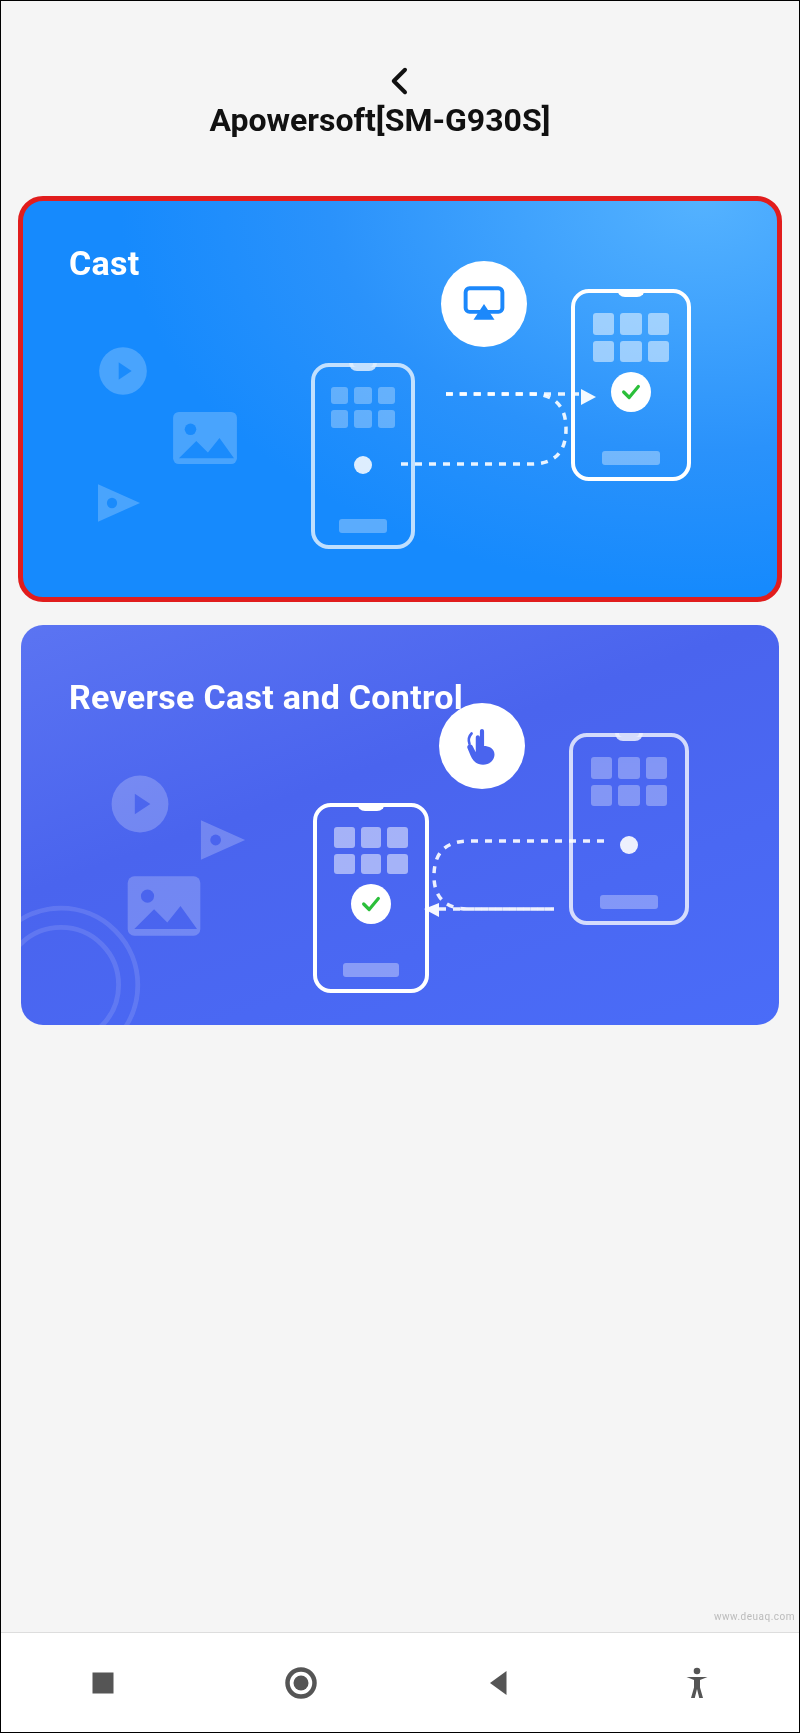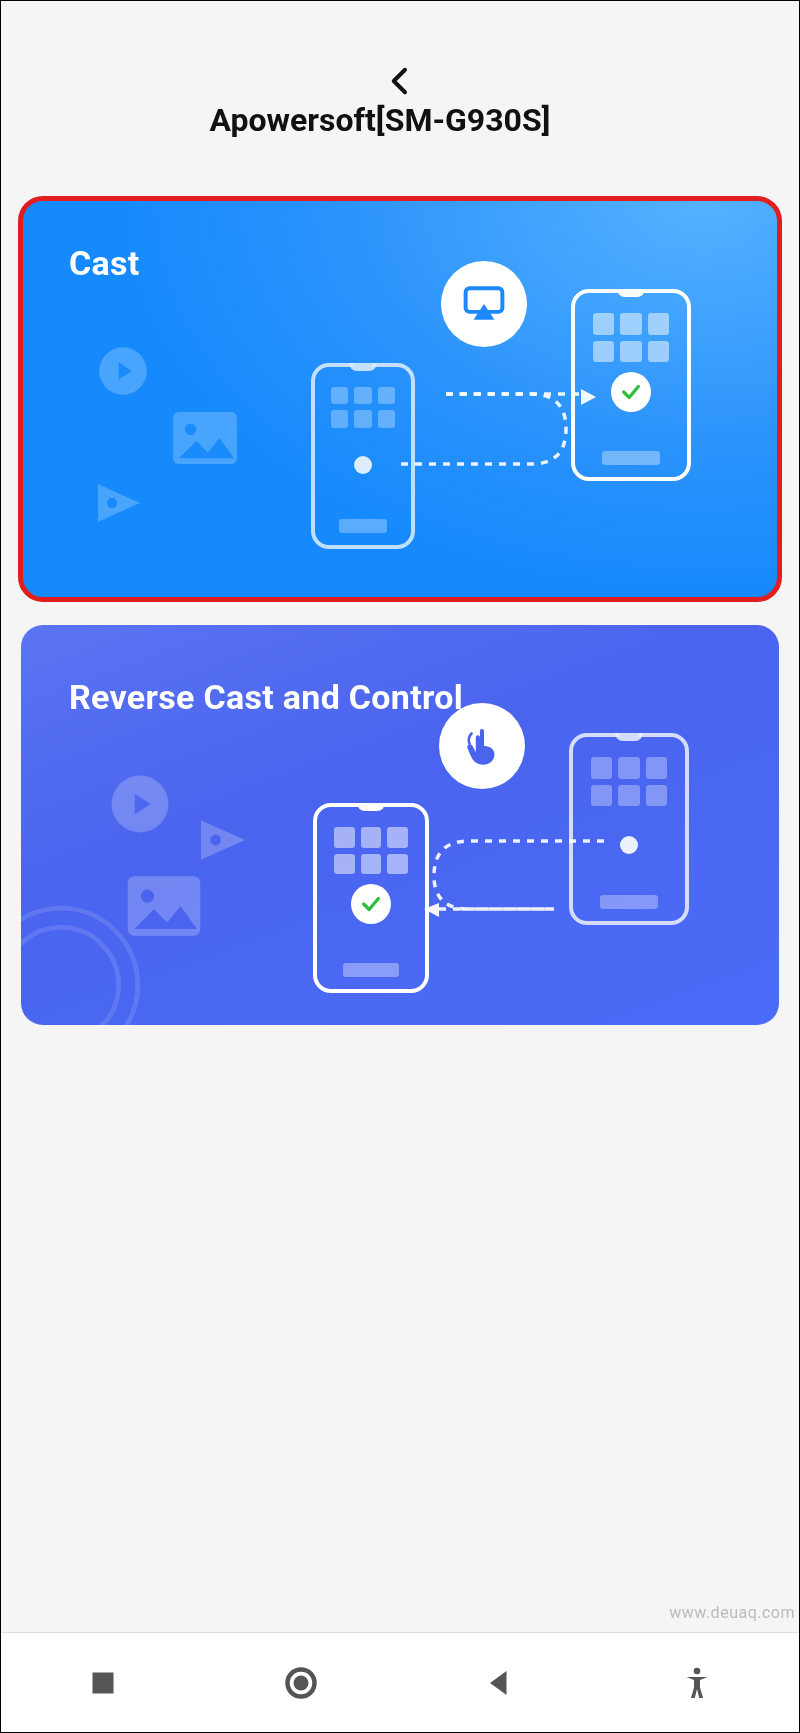--- a/index.html
+++ b/index.html
@@ -156,21 +156,21 @@
     background: #fff;
     border-top: 1px solid #ddd;
     display: flex; align-items: center; justify-content: center;
     gap: 150px;
   }
   .navbar .nbtn { width: 48px; height: 48px; display:flex; align-items:center; justify-content:center; cursor:pointer; }
   .navbar svg { width: 36px; height: 36px; }
   .watermark {
     position: absolute;
     right: 4px; bottom: 110px;
-    font-size: 16px; color: #bbb;
+    font-size: 10px; color: #bbb;
     writing-mode: horizontal-tb;
     transform: rotate(0);
     letter-spacing: 0.5px;
   }
 </style>
 </head>
 <body>
 
 <div class="header">
   <div class="back-icon">

